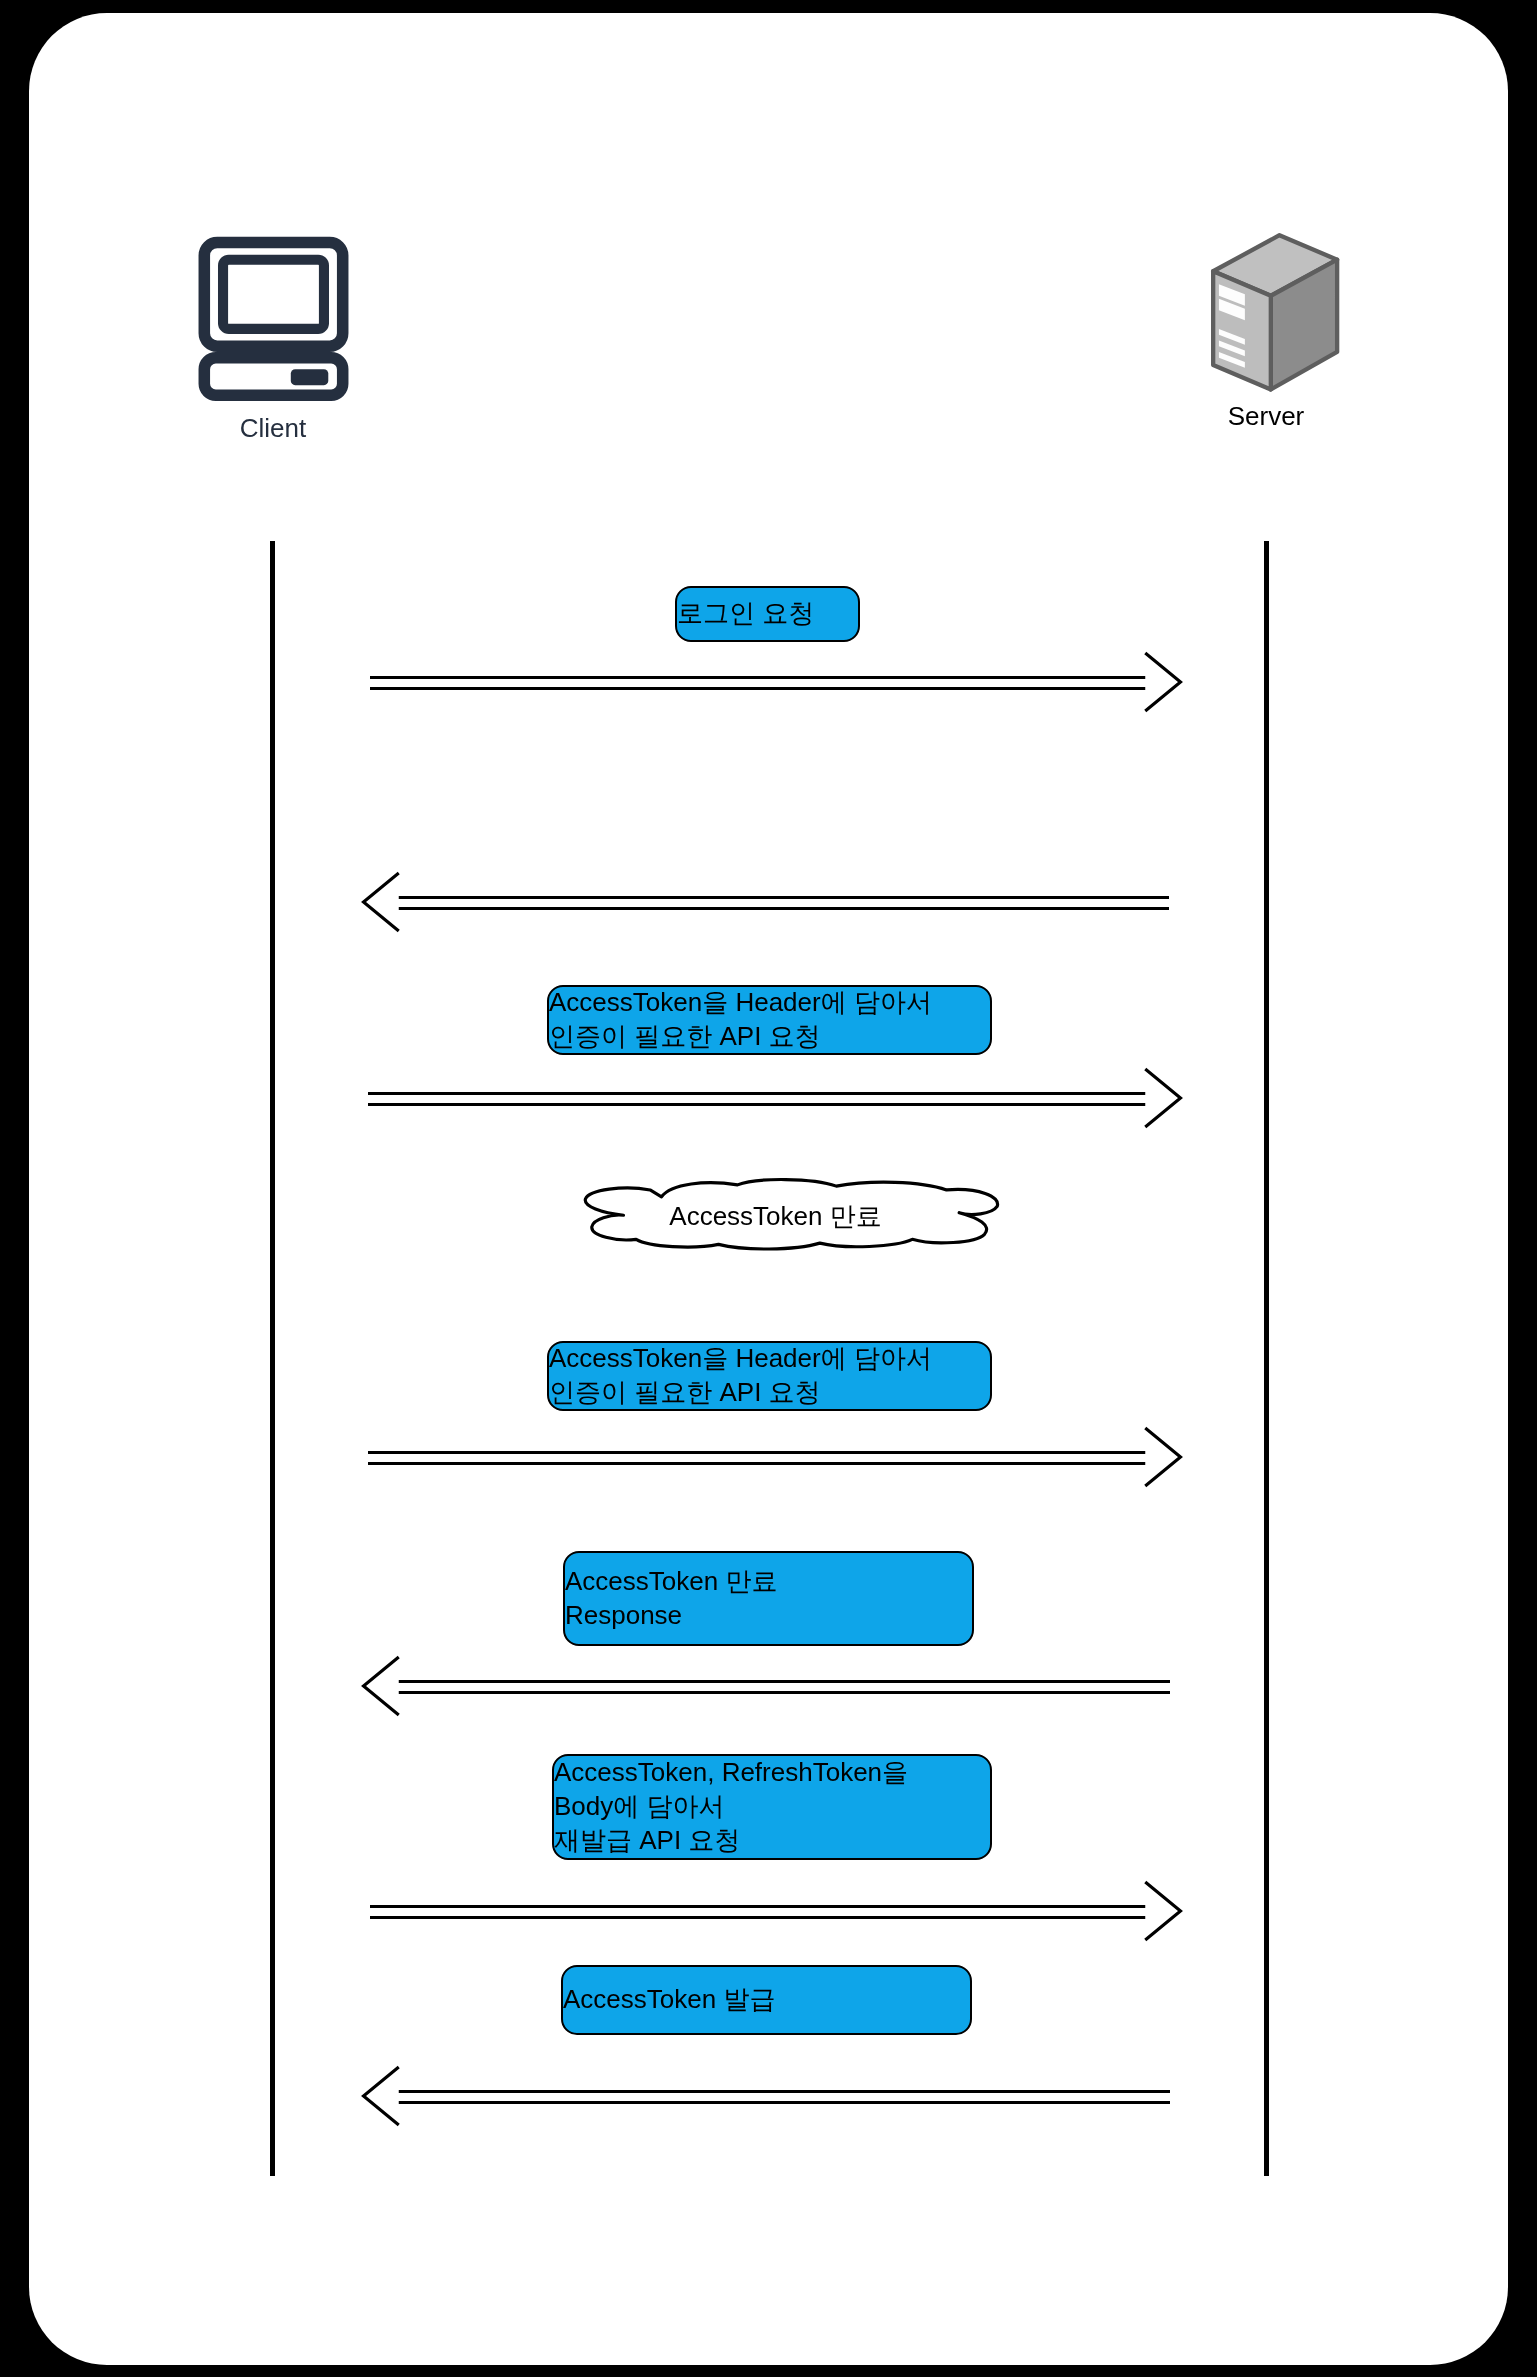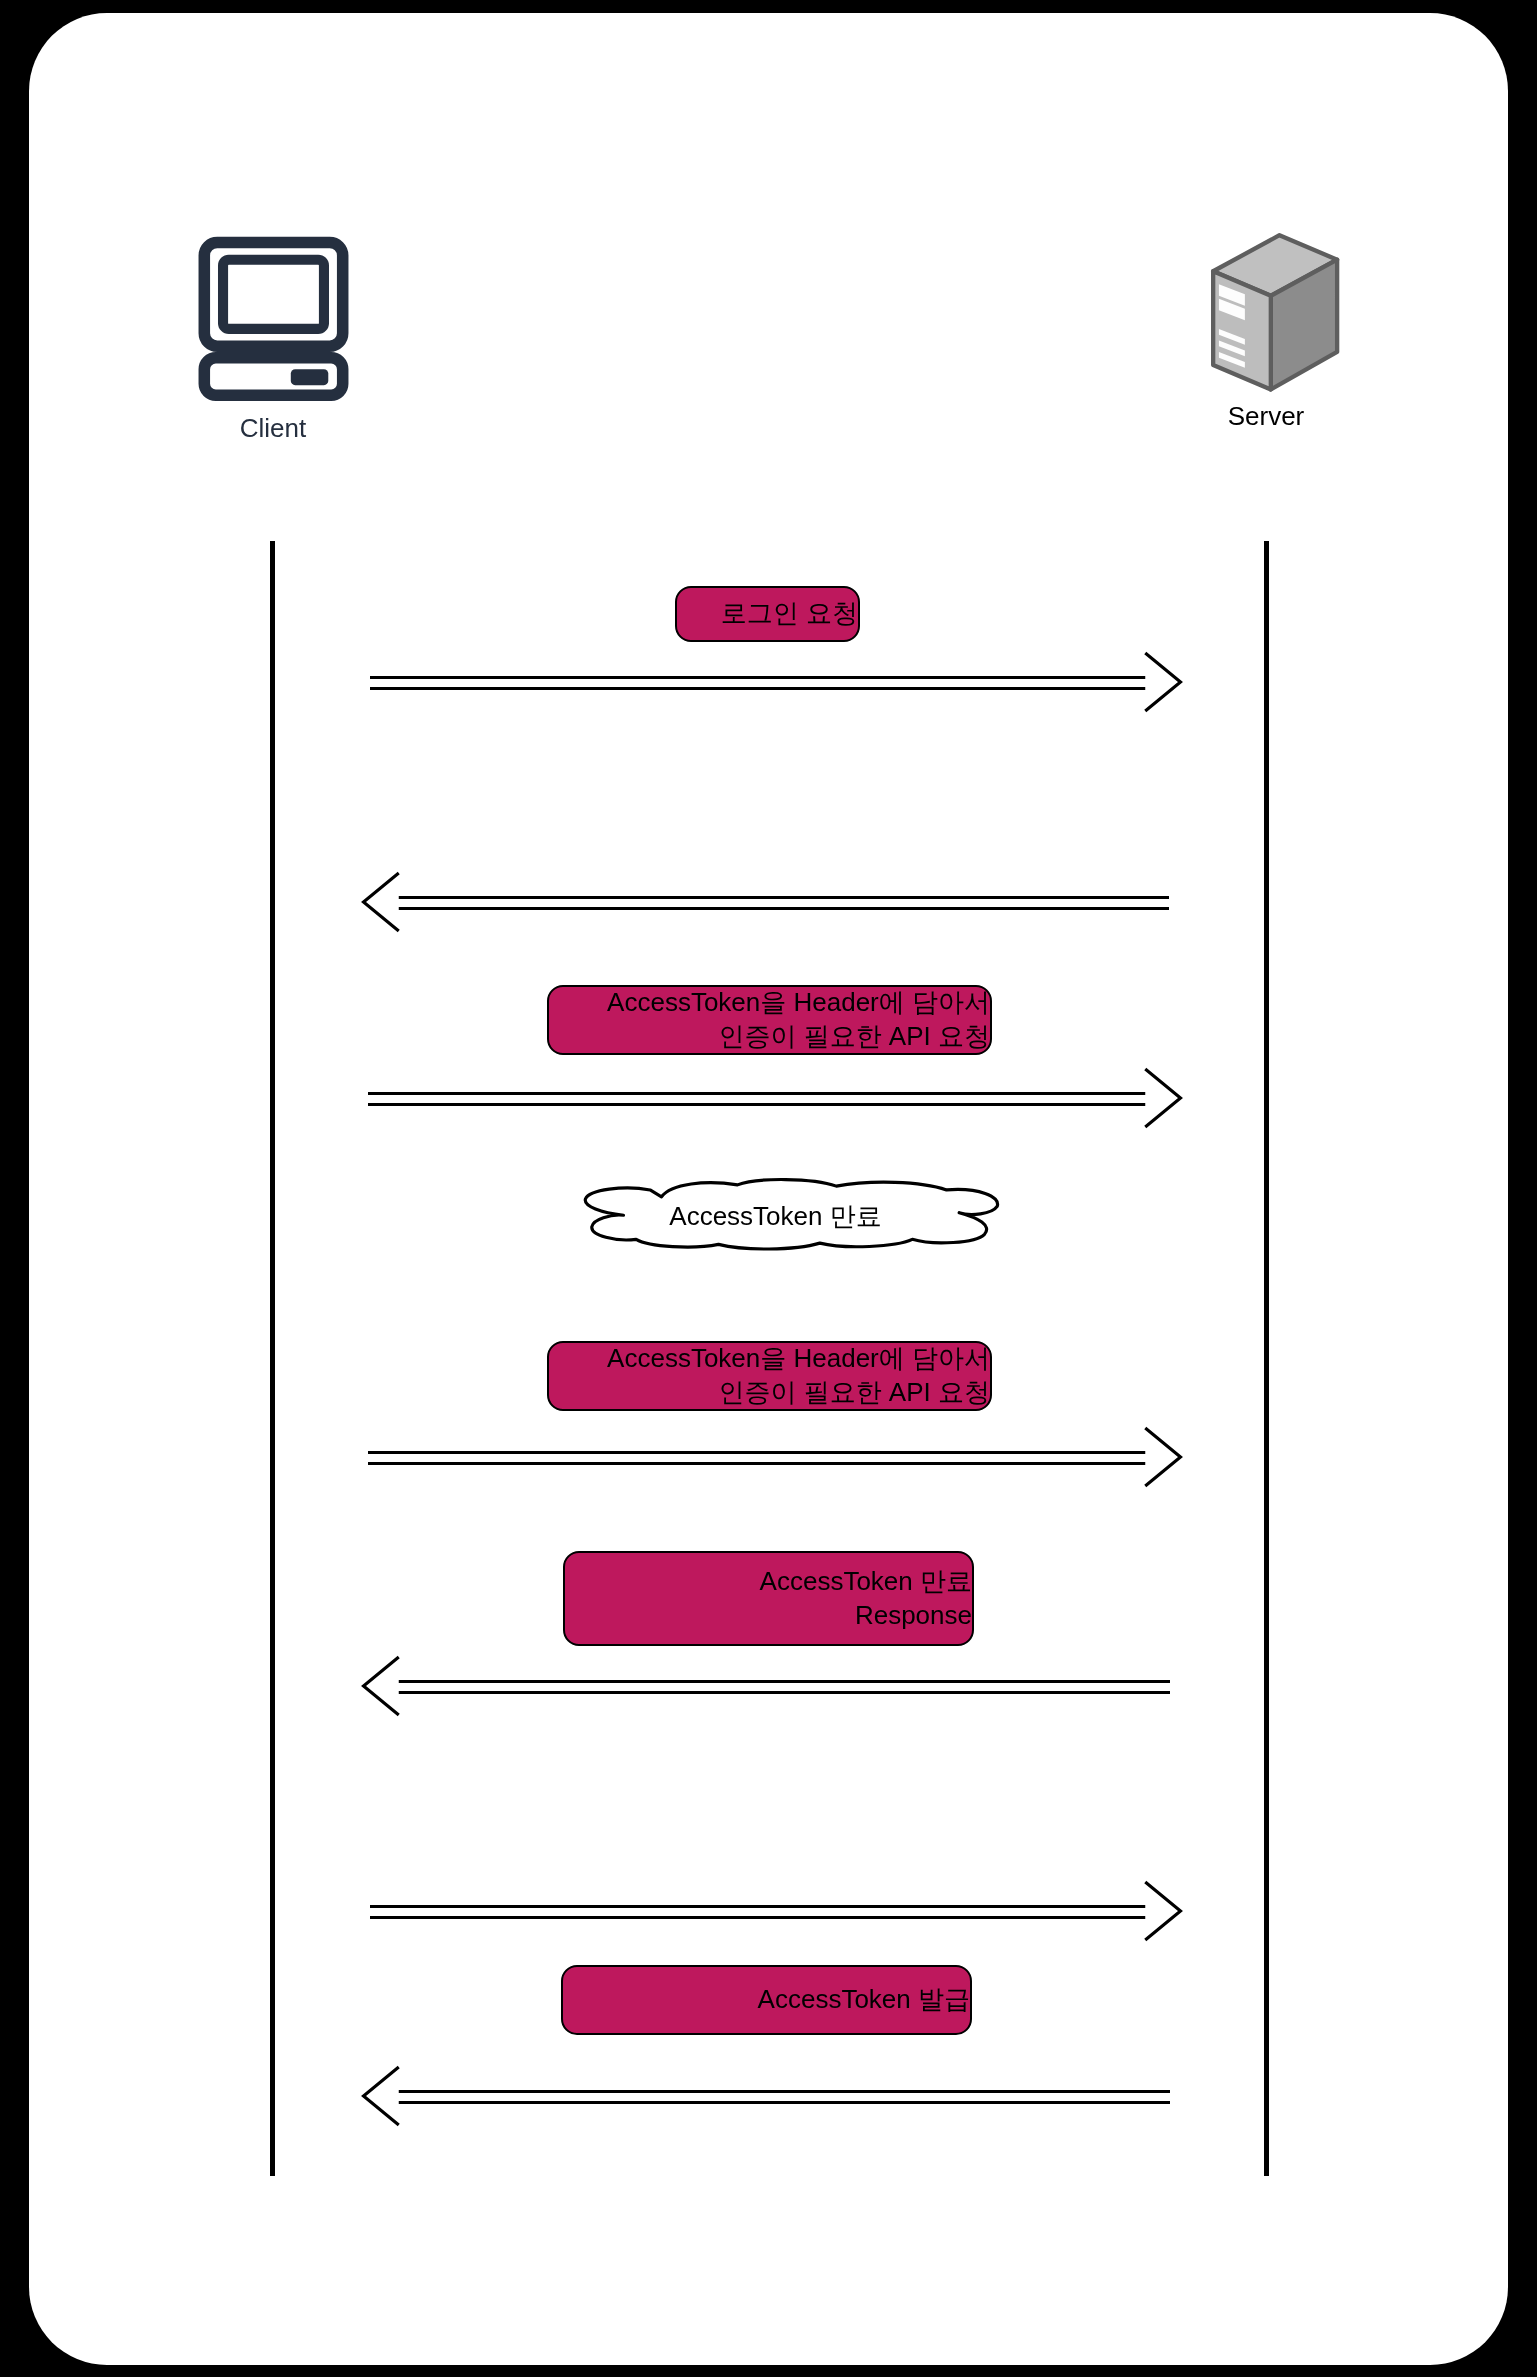--- a/index.html
+++ b/index.html
@@ -23,24 +23,24 @@
   #server-label{color:#000;margin-top:2px;}
 
   .icon-wrap{display:flex;justify-content:center;align-items:flex-end;height:191px;}
 
   
   .lifeline{position:absolute;width:4.5px;background:#000;}
   #lifeline-client{left:270px;top:541px;height:1635px;}
   #lifeline-server{left:1264px;top:541px;height:1635px;}
 
   
-  .msgbox{position:absolute;background:#be185d;border:2.5px solid #000;
+  .msgbox{position:absolute;background:#0ea5e9;border:2.5px solid #000;
           border-radius:16px;box-sizing:border-box;
           display:flex;flex-direction:column;justify-content:center;
-          align-items:flex-end;text-align:center;color:#000;}
+          align-items:flex-start;text-align:center;color:#000;}
   .msgbox .ln{font-size:26px;line-height:1.30;white-space:nowrap;}
 
   
   .arrow{position:absolute;height:0;}
   .arrow .shaft{position:absolute;box-sizing:border-box;
                 border-top:3.2px solid #000;border-bottom:3.2px solid #000;
                 background:#fff;height:14px;top:0;}
 
   
   .chev{position:absolute;top:-27px;width:39px;height:66px;}
@@ -169,20 +169,25 @@
   </div>
   <div class="arrow left" style="left:361px;top:1680px;width:809px;">
     <div class="shaft" style="left:34px;width:775px;"></div>
     <div class="chev" style="left:0;">
       <svg width="39" height="66" viewBox="0 0 62 104">
         <path d="M60,6 L4,52 L60,98" fill="#fff" stroke="#000" stroke-width="5" stroke-linejoin="miter" stroke-linecap="butt"></path>
       </svg>
     </div>
   </div>
 
+  <div class="msgbox" style="left:552px;top:1754px;width:440px;height:106px;">
+    <div class="ln">AccessToken, RefreshToken을</div>
+    <div class="ln">Body에 담아서</div>
+    <div class="ln">재발급 API 요청</div>
+  </div>
   <div class="arrow right" style="left:370px;top:1905px;width:813px;">
     <div class="shaft" style="left:0;width:780px;"></div>
     <div class="chev" style="left:774px;">
       <svg width="39" height="66" viewBox="0 0 62 104">
         <path d="M2,6 L58,52 L2,98" fill="#fff" stroke="#000" stroke-width="5" stroke-linejoin="miter" stroke-linecap="butt"></path>
       </svg>
     </div>
   </div>
 
   <div class="msgbox" style="left:561px;top:1965px;width:411px;height:70px;">

